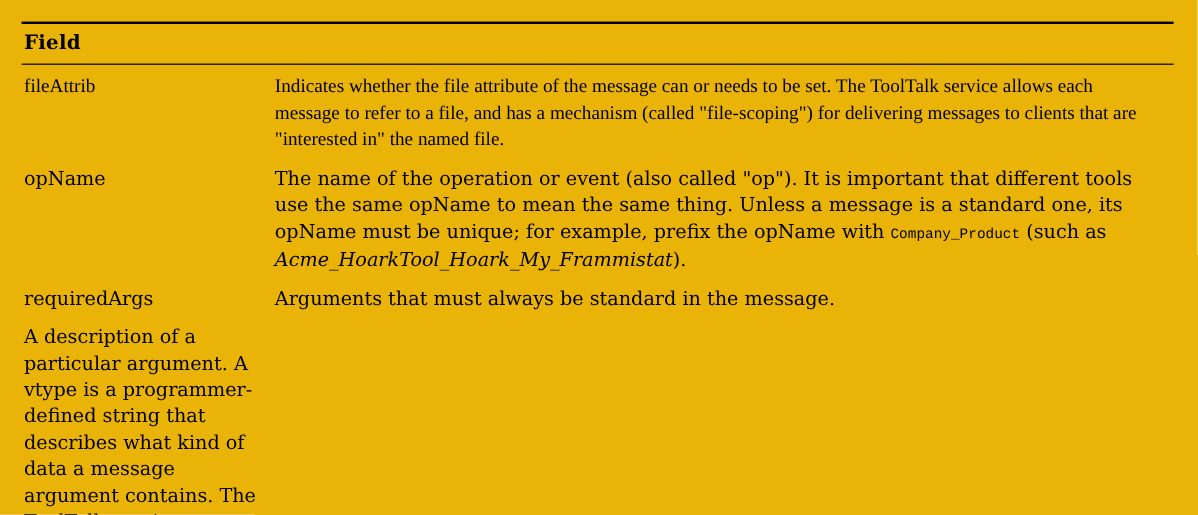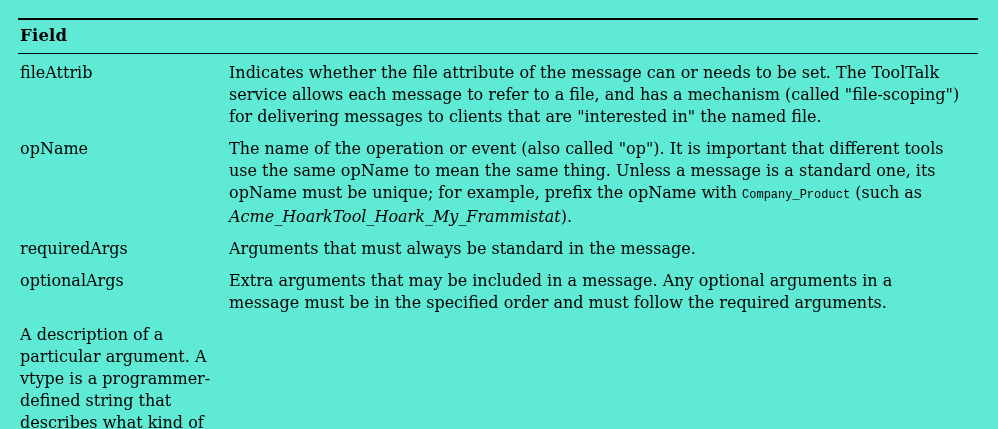--- a/index.html
+++ b/index.html
@@ -12,21 +12,21 @@
     height: 429px;
     overflow: hidden;
     font-family: "DejaVu Serif", "Liberation Serif", serif;
     color: #000000;
   }
   .page {
     box-sizing: border-box;
     width: 998px;
     height: 429px;
     padding: 18px 20px 0 18px;
-    background: #5eead4;
+    background: #eab308;
   }
   .table {
     width: 960px;
   }
   .rule {
     width: 100%;
     background: #000000;
   }
   .rule.thick { height: 2px; }
   .rule.thin  { height: 1px; }
@@ -42,20 +42,21 @@
     font-weight: bold;
     font-size: 16.5px;
     line-height: 20px;
     letter-spacing: 0.2px;
   }
   .body-row {
     padding: 10px 0 0 2px;
   }
   .body-row:first-child {
     padding-top: 8px;
+    font-family: Liberation Serif, serif;
   }
   .cell {
     font-size: 16px;
     line-height: 22px;
   }
   .field-cell {
     padding-right: 10px;
     white-space: nowrap;
   }
   .desc-cell {
@@ -92,22 +93,18 @@
         </div>
         <div class="row body-row">
           <div class="cell field-cell">opName</div>
           <div class="cell desc-cell"><span class="plain">The name of the operation or event (also called "op"). It is important that different tools use the same opName to mean the same thing. Unless a message is a standard one, its opName must be unique; for example, prefix the opName with </span><span class="code">Company_Product</span><span class="plain"> (such as </span><span class="italic">Acme_HoarkTool_Hoark_My_Frammistat</span><span class="plain">).</span></div>
         </div>
         <div class="row body-row">
           <div class="cell field-cell">requiredArgs</div>
           <div class="cell desc-cell"><span class="plain">Arguments that must always be standard in the message.</span></div>
         </div>
         <div class="row body-row">
-          <div class="cell field-cell">optionalArgs</div>
-          <div class="cell desc-cell"><span class="plain">Extra arguments that may be included in a message. Any optional arguments in a message must be in the specified order and must follow the required arguments.</span></div>
-        </div>
-        <div class="row body-row">
           <div class="cell desc-cell"><span class="plain">A description of a particular argument. A vtype is a programmer-defined string that describes what kind of data a message argument contains. The ToolTalk service uses vtypes only for matching sent message instances with registered message patterns. Every vtype should by convention map to a single, well-known data type.</span></div>
         </div>
       </div>
     <div class="rule thick"></div>
   </div>
 </div>
 
 </body></html>

